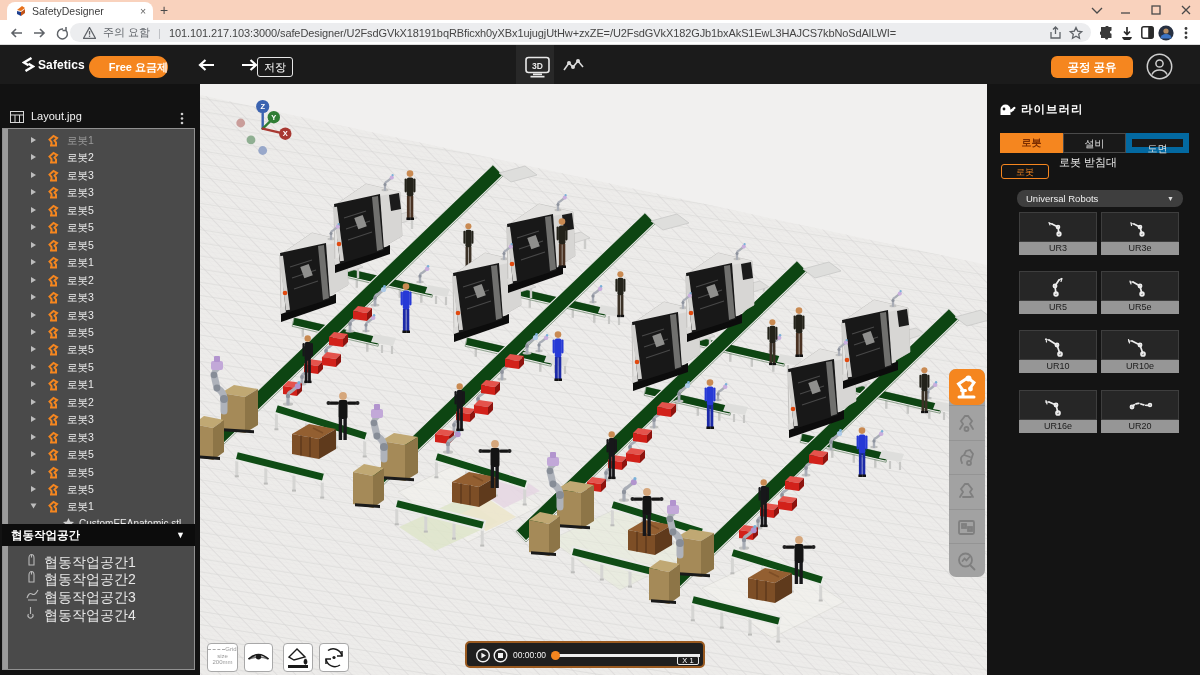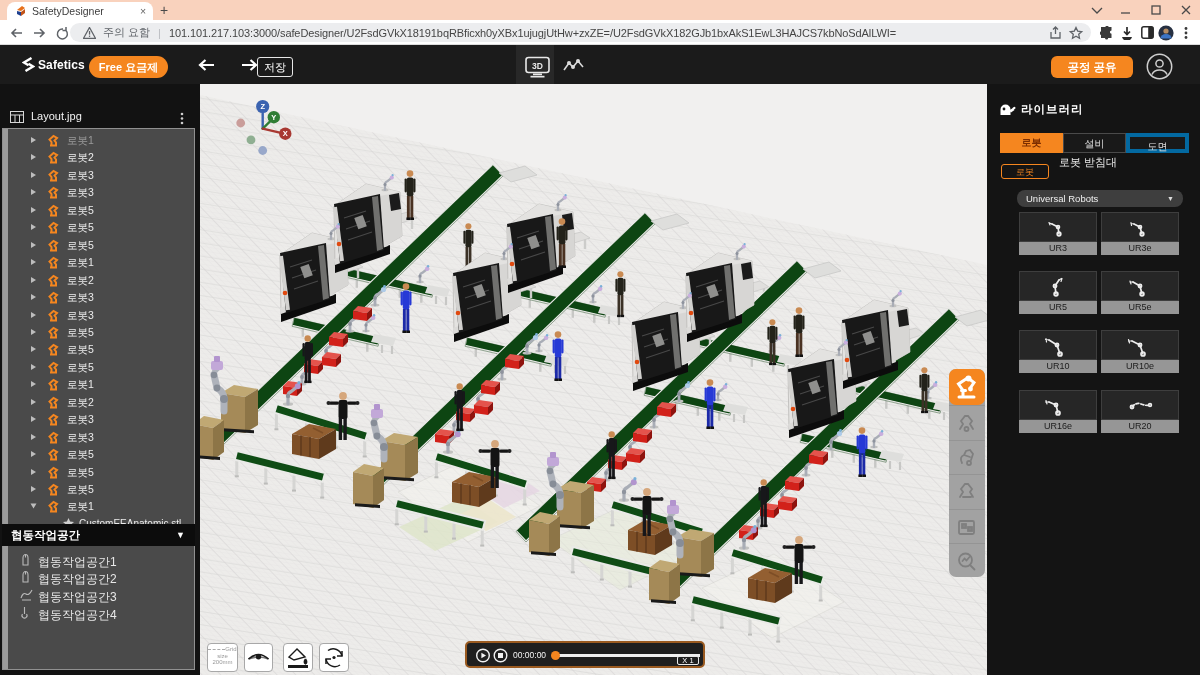--- a/index.html
+++ b/index.html
@@ -5,31 +5,31 @@
 html,body{width:1200px;height:675px;overflow:hidden;font-family:"Liberation Sans",sans-serif}
 #page{position:relative;width:1200px;height:675px;background:#fff}
 .abs{position:absolute}
 
 #tabstrip{left:0;top:0;width:1200px;height:20px;background:#f9d2bd}
 #tab{left:7px;top:2px;width:146px;height:18px;background:#fff;border-radius:8px 8px 0 0;font-size:10.5px;color:#3c3c3c}
 #toolbar{left:0;top:20px;width:1200px;height:25px;background:#fff;border-bottom:1px solid #dcdcdc}
 #urlpill{left:70px;top:23px;width:1021px;height:19px;background:#ecedef;border-radius:10px;font-size:11px;color:#454545;display:flex;align-items:center}
 
 #apphead{left:0;top:45px;width:1200px;height:39px;background:#1b1b1b}
-.obtn{background:#f5861f;color:#fff;border-radius:14px;text-align:center;font-weight:bold}
+.obtn{background:#f5861f;color:#fff;border-radius:14px;text-align:right;font-weight:bold}
 
 #sidebar{left:0;top:84px;width:200px;height:591px;background:#121212}
 #projbox{left:4px;top:2px;width:191px;height:22px;border:1px solid #f5861f;border-radius:4px;color:#f5861f;font-size:10px;text-align:center;line-height:20px;background:#181818}
 #tree{left:2px;top:44px;width:193px;height:542px;background:#4a4a4a;border:1px solid #909090}
 .trow{position:absolute;left:0;width:100%;height:17px;color:#e8e8e8;font-size:10.5px}
 .tri{position:absolute;left:28px;top:5px;width:0;height:0;border-left:5px solid #bdbdbd;border-top:3.5px solid transparent;border-bottom:3.5px solid transparent}
 .rico{position:absolute;left:44px;top:2px;width:13px;height:13px}
 .tlab{position:absolute;left:64px;top:2px}
 #cowhead{left:2px;top:440px;width:193px;height:22px;background:#0c0c0c;color:#fff;font-size:11.5px;font-weight:bold;line-height:22px;padding-left:9px}
-.crow{position:absolute;left:10px;width:187px;height:17px;color:#e8e8e8;font-size:12px}
+.crow{position:absolute;left:16px;width:187px;height:17px;color:#e8e8e8;font-size:14px}
 
 #rpanel{left:987px;top:84px;width:213px;height:591px;background:#141414}
 .rtab{position:absolute;top:49px;width:63px;height:20px;font-size:10px;text-align:center;line-height:20px}
 .card{position:absolute;width:78px;height:48px}
 .cicon{width:78px;height:30px;background:#262626;border:1px solid #3e3e3e}
 .clab{width:78px;height:13px;background:#969696;color:#1c1c1c;font-size:9px;text-align:center;line-height:13px}
 
 #vp{left:200px;top:84px;width:787px;height:591px;background:#f0efee;overflow:hidden}
 .vbtn{position:absolute;background:#fff;border:1px solid #a8a8a8;border-radius:4px}
 #playbar{position:absolute;left:265px;top:557px;width:240px;height:27px;background:#1f1f1f;border:2px solid #9a5a20;border-radius:5px}
@@ -1441,21 +1441,21 @@
 <div class="abs" id="rpanel">
 <svg class="abs" style="left:12px;top:16px" width="17" height="16" viewBox="0 0 17 16">
         <path d="M1.5 15 V9.5 a5 5 0 0 1 10 0 V15 Z" fill="#fff"></path>
         <circle cx="5" cy="9" r="1.4" fill="#161616"></circle>
         <path d="M10 10.5 l4-2.5 1.5 2 -3.5 2.5 Z" fill="#fff"></path>
         <rect x="13.5" y="7" width="3" height="2.2" rx="1" fill="#fff" transform="rotate(-30 15 8)"></rect>
       </svg>
 <span class="abs" style="left:34px;top:18px;color:#fff;font-size:11.5px;font-weight:bold;letter-spacing:1px">라이브러리</span>
 <div class="rtab" style="left:13px;background:#f5861f;color:#7c2d00;font-weight:bold">로봇</div>
 <div class="rtab" style="left:76px;background:#191919;border:1px solid #4a4a4a;color:#e0e0e0">설비</div>
-<div class="rtab" style="left:139px;background:#191919;border:4px solid #0369a1;color:#e0e0e0">도면</div>
+<div class="rtab" style="left:139px;background:#191919;border:6px solid #0369a1;color:#e0e0e0">도면</div>
 <div class="abs" style="left:14px;top:80px;width:48px;height:15px;border:1px solid #f5861f;border-radius:3px;color:#f5861f;font-size:9px;text-align:center;line-height:14px">로봇</div>
 <div class="abs" style="left:71px;top:71px;width:60px;height:15px;color:#e8e8e8;font-size:11px;text-align:center;line-height:14px">로봇 받침대</div>
 <div class="abs" style="left:30px;top:106px;width:166px;height:17px;background:#3e3e3e;border-radius:8px;color:#f0f0f0;font-size:9.5px;line-height:17px;padding-left:9px">Universal Robots<span style="position:absolute;right:9px;top:0;font-size:7px;color:#ddd">▼</span></div>
 <div class="card" style="left:32px;top:128px">
         <div class="cicon"><svg width="76" height="28" viewBox="0 0 76 28" fill="none" stroke="#ededed" stroke-width="1.7" stroke-linecap="round">
             <path d="M39 21 l-1-7 M38 14 l-6-3"></path>
             <circle cx="39" cy="21" r="1.8"></circle>
             <circle cx="38" cy="14" r="1.5"></circle>
             <path d="M32 11 l-2.5-1 M30 12 l-1-2.5" stroke-width="1.2"></path>
           </svg></div>

